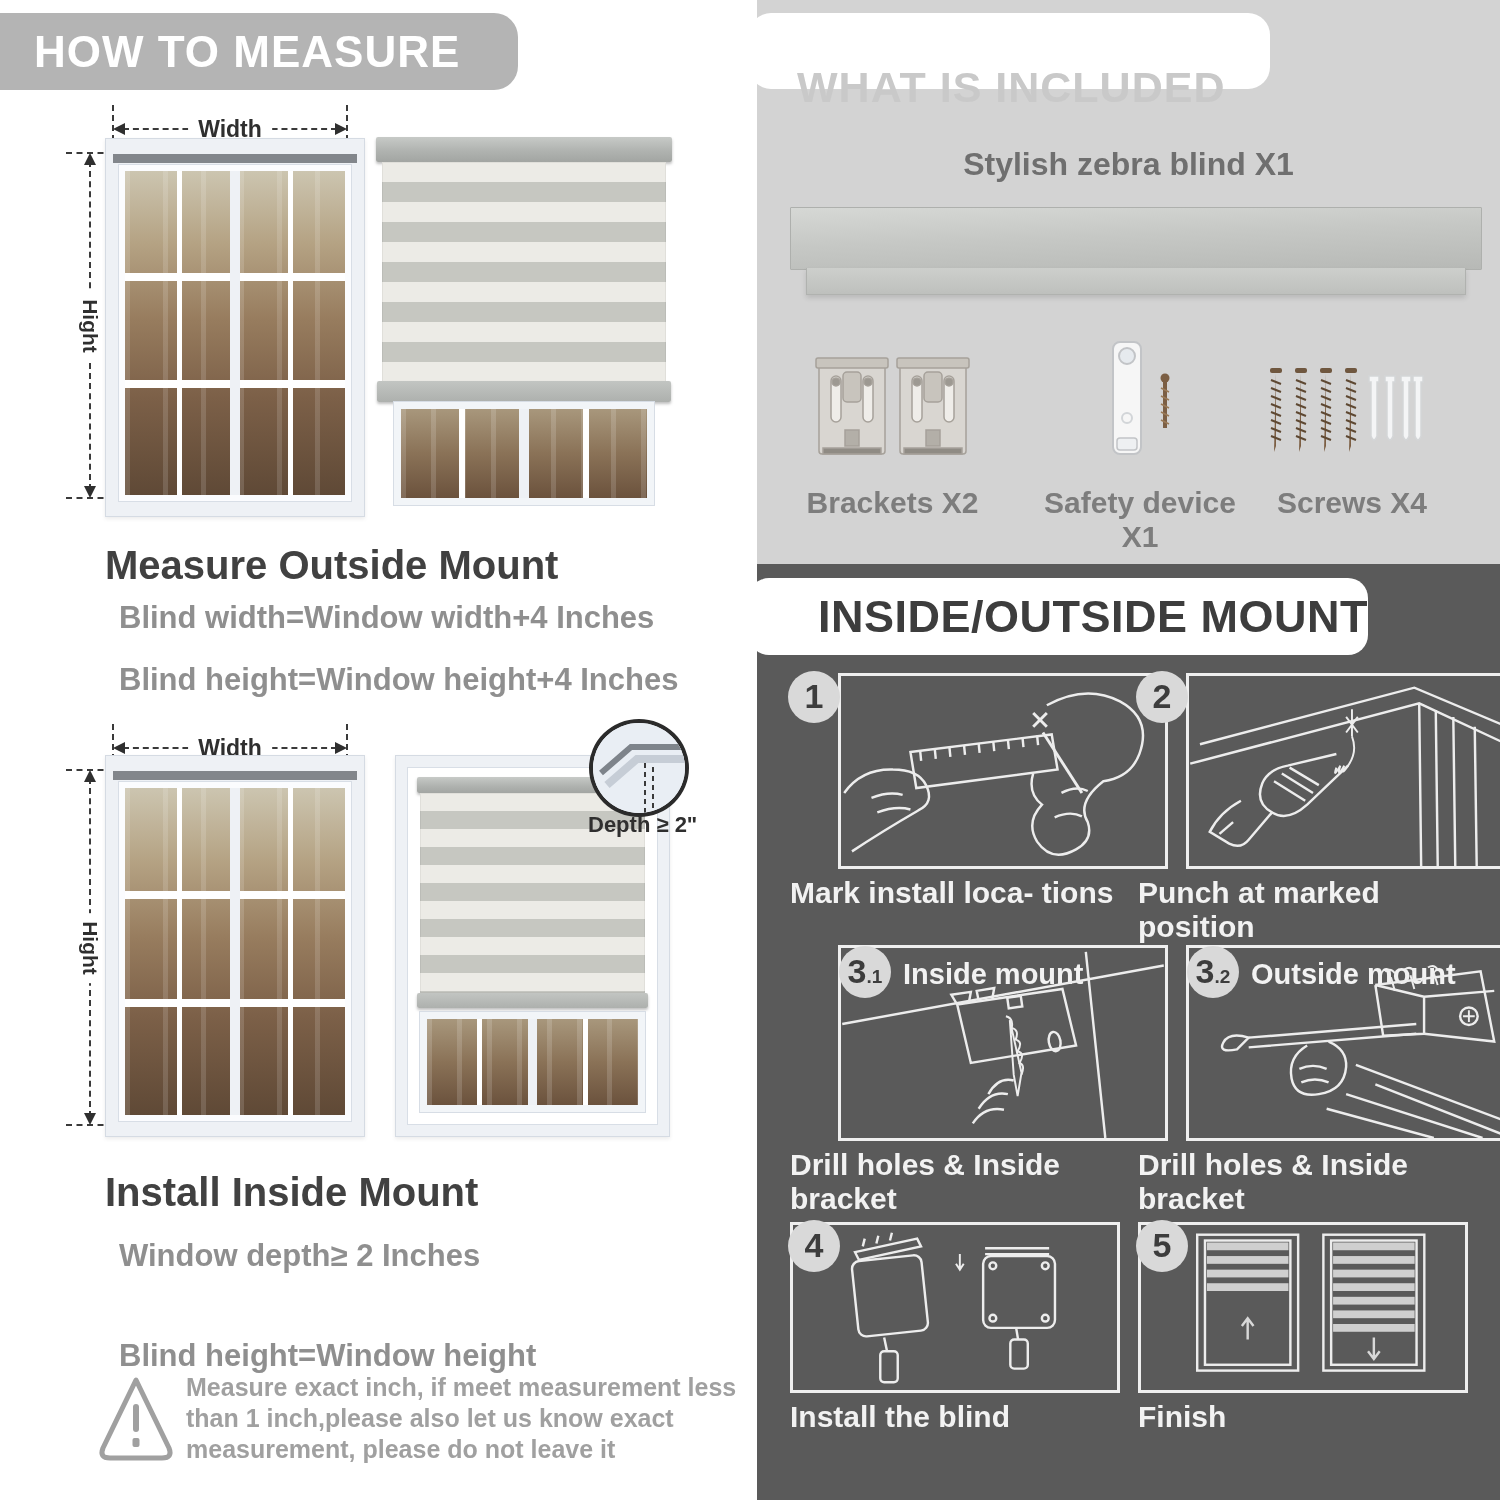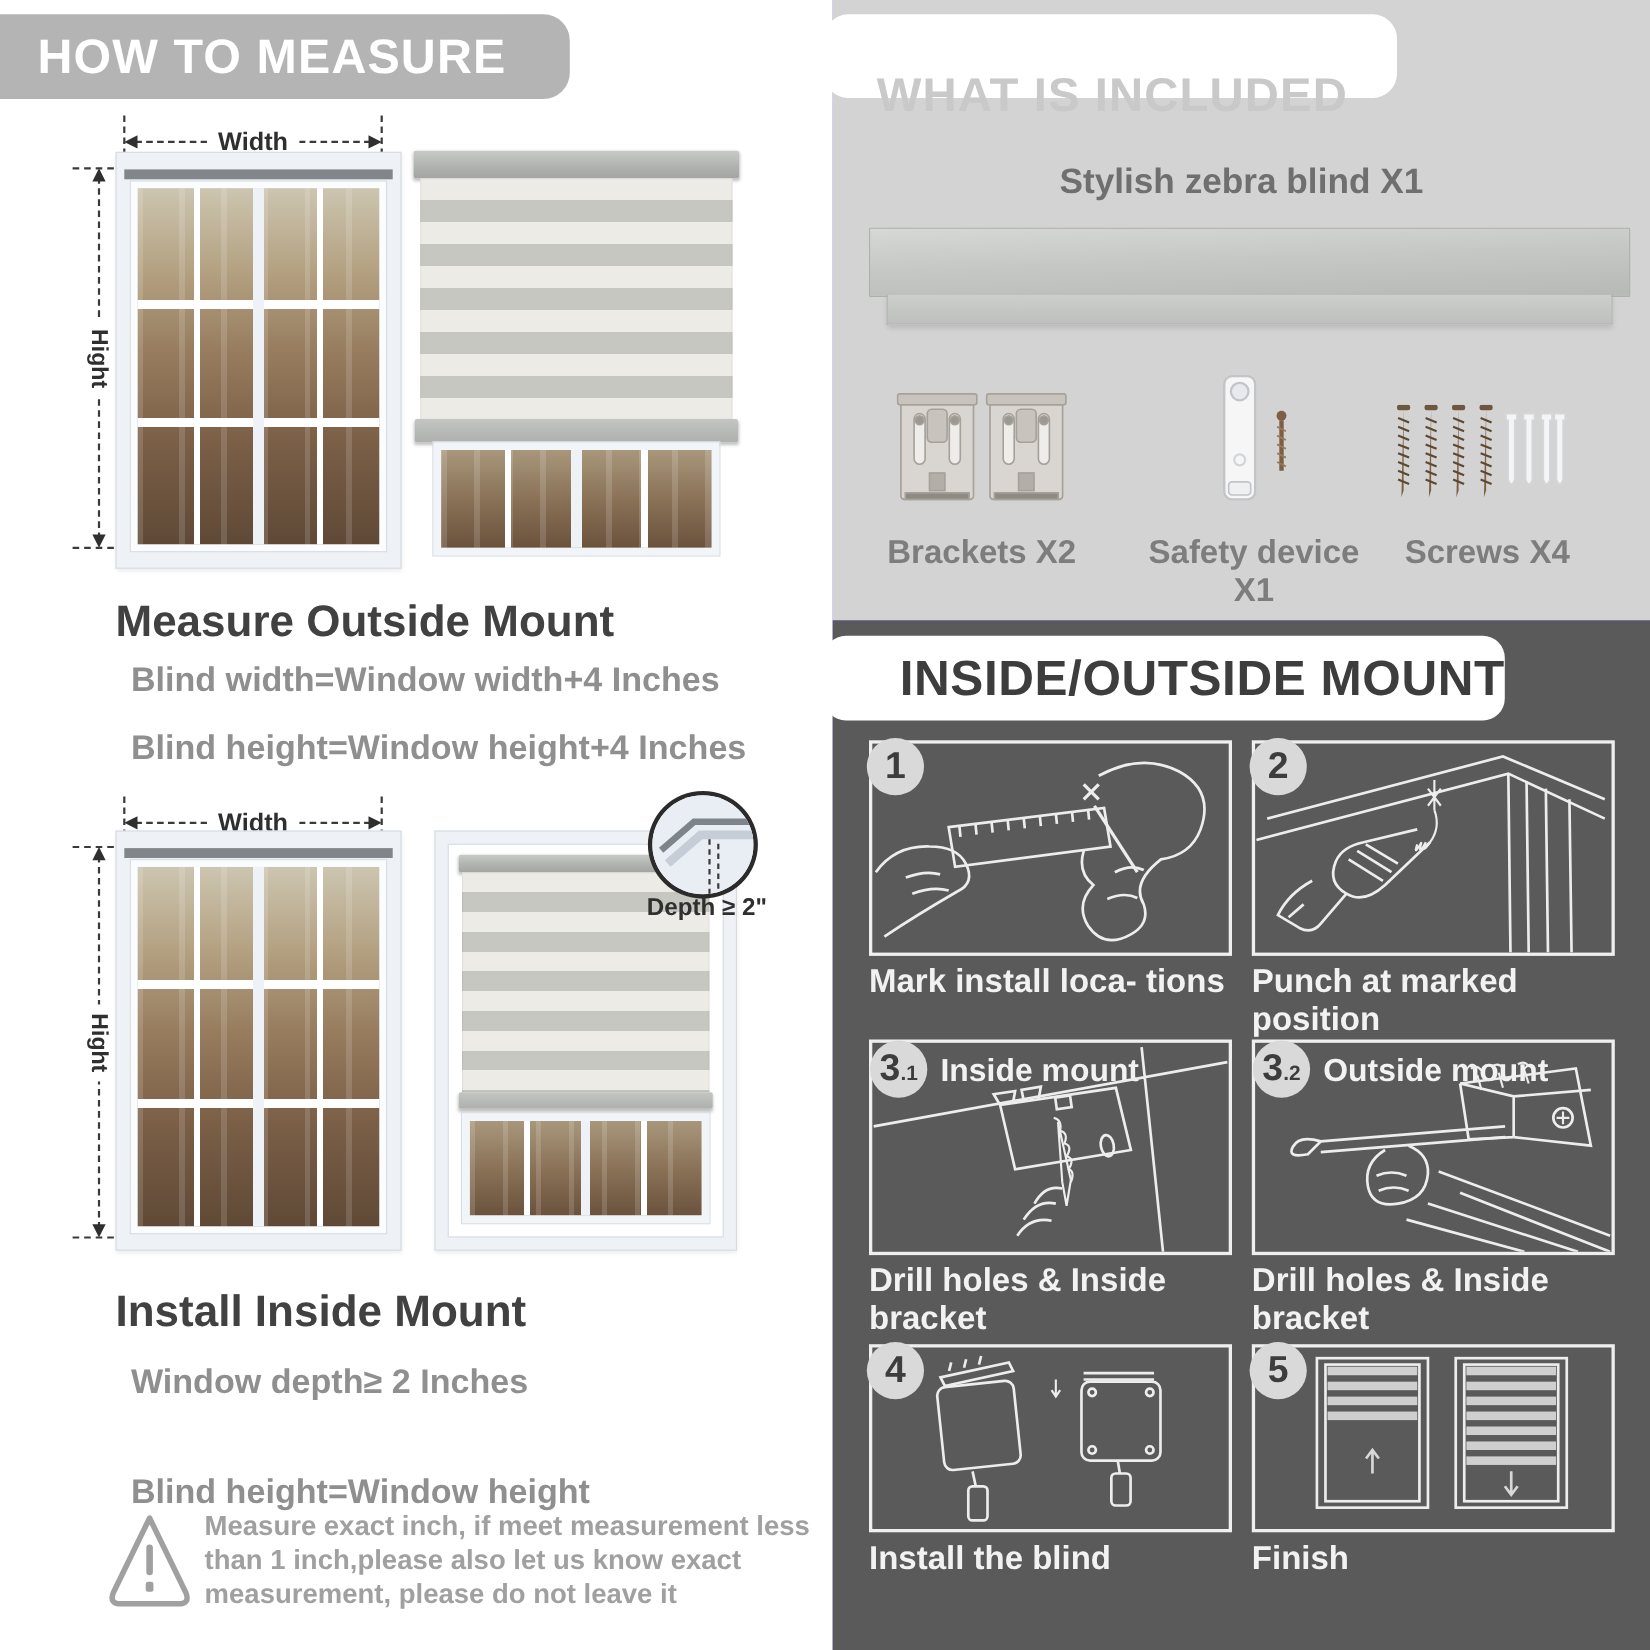--- a/index.html
+++ b/index.html
@@ -83,21 +83,21 @@
   .headlip{position:absolute;left:49px;top:268px;width:658px;height:26px;
             background:linear-gradient(180deg,#cdcfcc 0%,#bec0bd 100%);
             border:1px solid #b0b2af;border-top:none;box-shadow:0 3px 5px rgba(0,0,0,.12);}
   .item-label{position:absolute;top:486px;text-align:center;font-size:30px;font-weight:700;color:#7d7d7d;}
 
   .mount{position:absolute;left:0;top:564px;width:743px;height:936px;background:#5a5a5a;}
   .badge-dark{position:absolute;left:-8px;top:14px;width:619px;height:77px;background:#ffffff;border-radius:20px;}
   .badge-dark span{display:block;padding-left:38px;line-height:77px;font-size:45px;font-weight:700;
               color:#3d3d3d;letter-spacing:.5px;text-align:right;}
   .panel{position:absolute;width:330px;border:3px solid #efefef;box-sizing:border-box;}
-  .p-r12{height:196px;} .p-r3{height:171px;}
+  .p-r12{height:196px;margin-left:48px;} .p-r3{height:171px;}
   .num-badge{position:absolute;left:-2px;top:-2px;width:52px;height:52px;border-radius:0 0 50% 50%;
              border-radius:50%;background:#d9d9d9;text-align:center;line-height:50px;}
   .num-badge .n{font-size:34px;font-weight:700;color:#3d3d3d;}
   .num-badge .s{font-size:19px;font-weight:700;color:#3d3d3d;}
   .step-title{position:absolute;left:62px;top:10px;font-size:29px;font-weight:700;color:#f2f2f2;}
   .caption{position:absolute;width:340px;font-size:30px;font-weight:700;color:#f2f2f2;}
   .illus{position:absolute;left:0;top:0;width:100%;height:100%;}
 </style>
 </head>
 <body>

